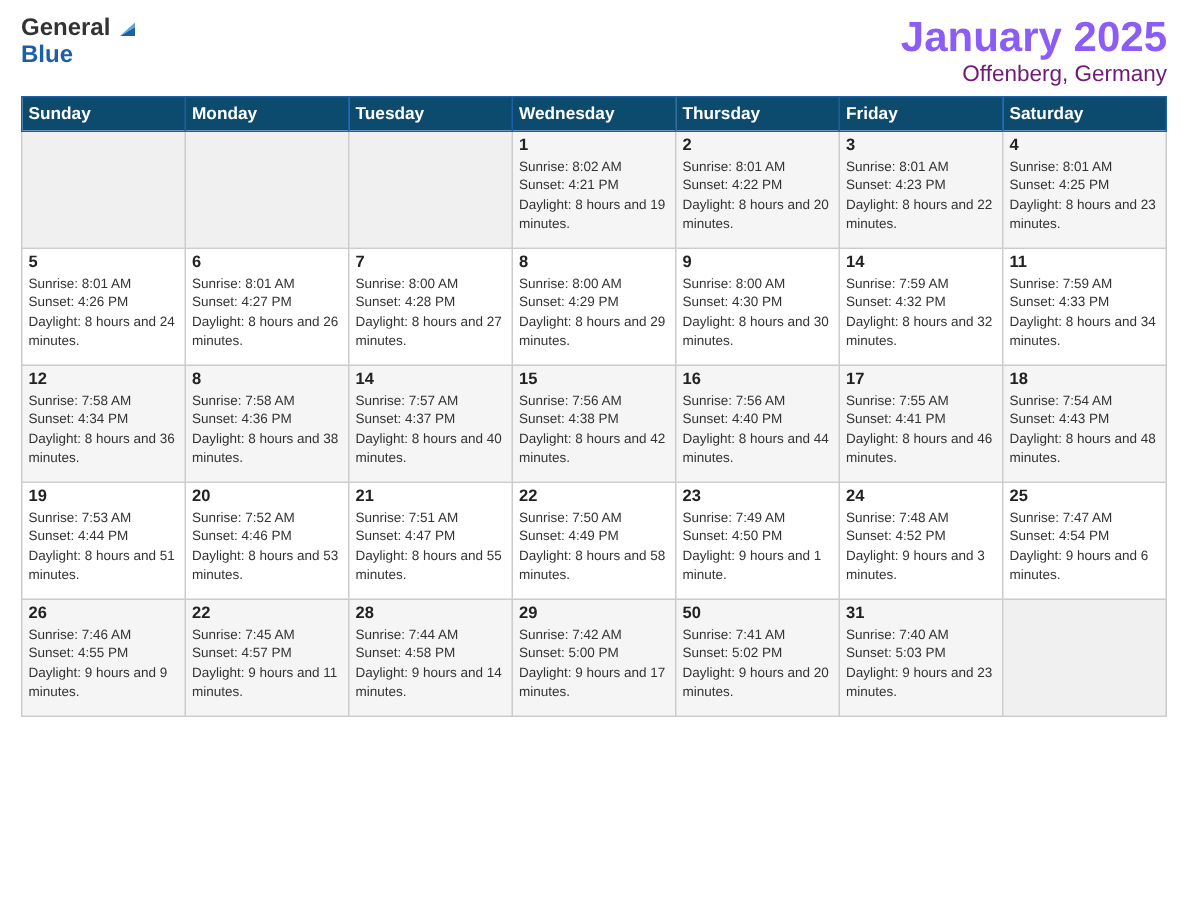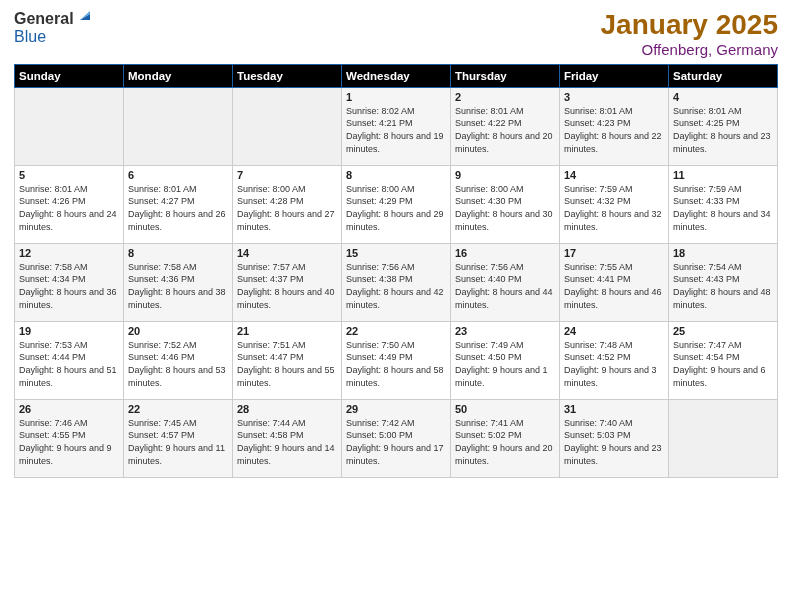--- a/index.html
+++ b/index.html
@@ -25,36 +25,36 @@
       align-items: center;
     }
     .logo-general { color: #333; }
     .logo-blue { color: #1a5fa8; }
     .title-block {
       text-align: right;
     }
     .title-block h1 {
       font-size: 28px;
       font-weight: bold;
-      color: #a16207;
+      color: #8b5cf6;
       line-height: 1.1;
       margin-left: 12px;
     }
     .title-block h2 {
       font-size: 15px;
       color: #701a75;
       font-weight: normal;
     }
     table {
       width: 100%;
       border-collapse: collapse;
       table-layout: fixed;
     }
     thead tr th {
-      background: #000000;
+      background: #0c4a6e;
       color: #fff;
       font-size: 11.5px;
       font-weight: bold;
       padding: 5px 4px;
       text-align: left;
       border: 1px solid #1a5fa8;
     }
     tbody tr td {
       border: 1px solid #ccc;
       vertical-align: top;
@@ -86,29 +86,29 @@
       background: #f0f0f0;
     }
   </style>
 </head>
 <body>
 
 <div class="container">
   <div class="header">
     <div class="logo">
       <div>
-        <div style="display:flex;align-items:flex-start;">
+        <div style="display:flex;align-items:flex-end;">
           <span class="logo-general" style="font-size:16px;font-weight:bold;color:#333;">General</span>
           <svg width="16" height="16" viewBox="0 0 16 16" style="margin-left:2px;margin-top:-2px;">
             <polygon points="4,12 14,6 14,12" fill="#1a5fa8"></polygon>
             <polygon points="4,12 14,3 14,6" fill="#5ba3d9"></polygon>
           </svg>
         </div>
         <div>
-          <span class="logo-blue" style="font-size:16px;font-weight:normal;color:#1a5fa8;">Blue</span>
+          <span class="logo-blue" style="font-size:16px;font-weight:bold;color:#1a5fa8;">Blue</span>
         </div>
       </div>
     </div>
     <div class="title-block">
       <h1>January 2025</h1>
       <h2>Offenberg, Germany</h2>
     </div>
   </div>
 
   <table>

